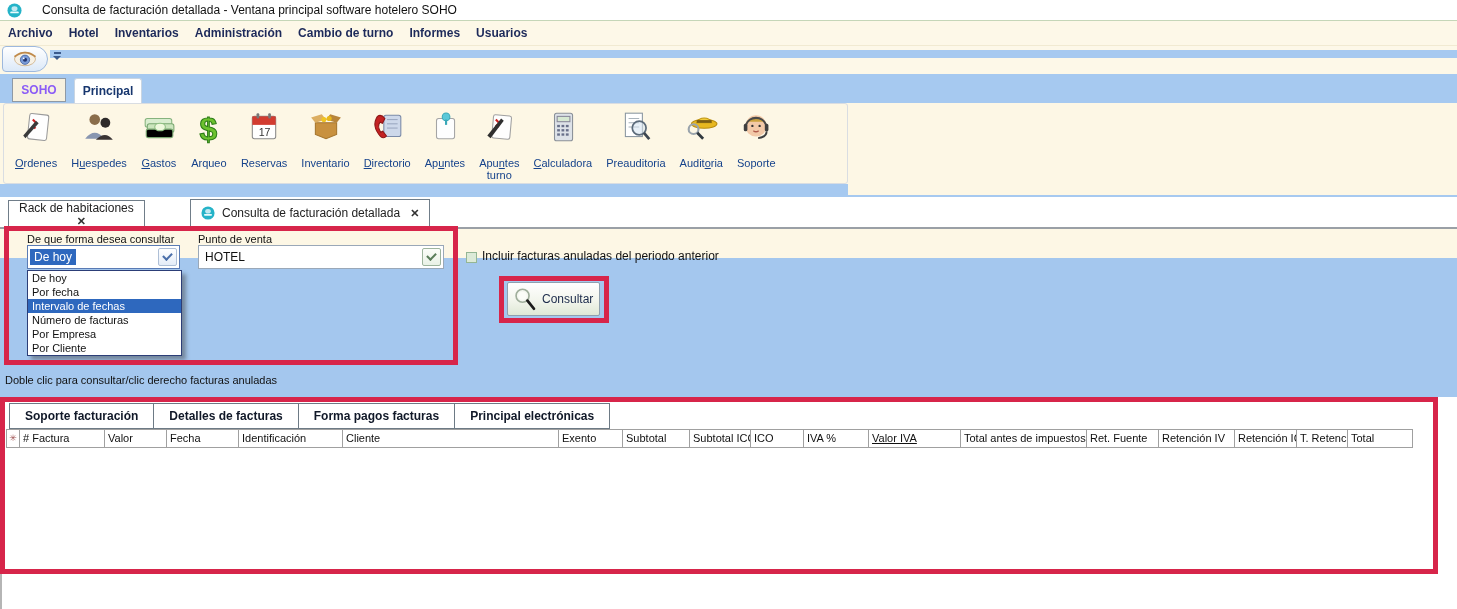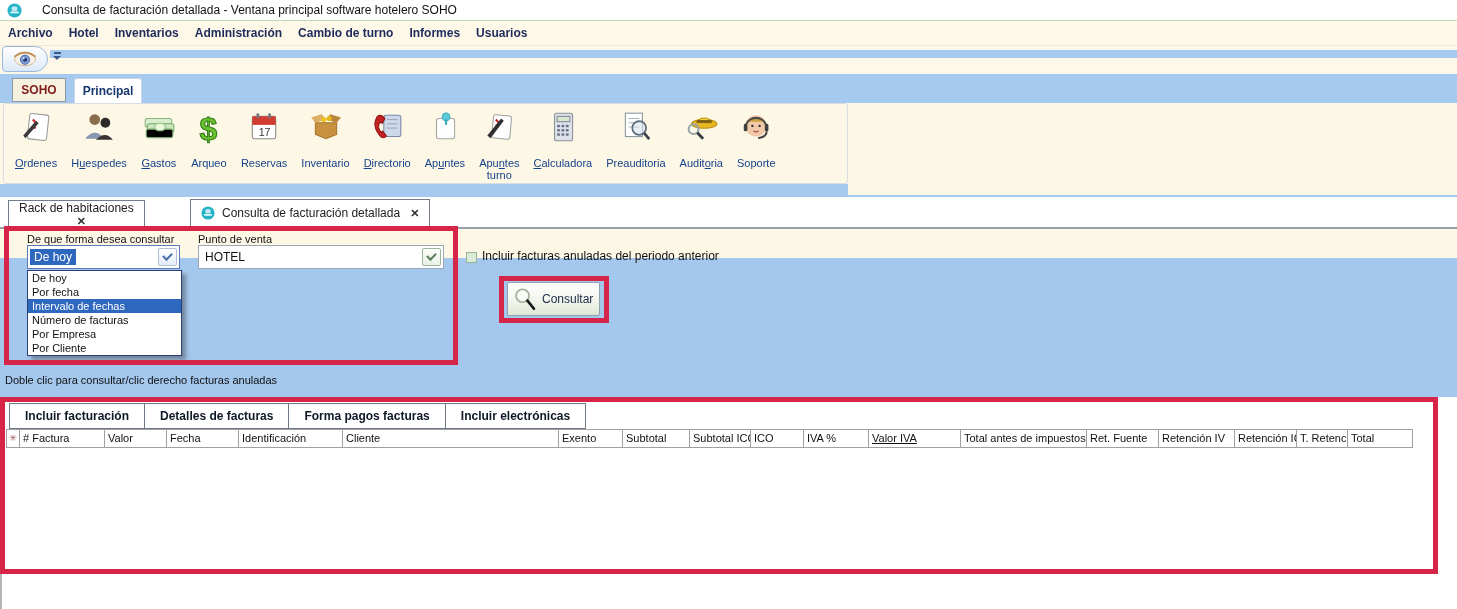--- a/index.html
+++ b/index.html
@@ -27,21 +27,21 @@
   #qat-eye svg { width:24px; height:18px; }
   #qat-more { position:absolute; left:52px; top:6px; width:10px; height:12px; }
   #qat-more .bar { width:7px; height:2px; background:#3a5a8c; margin:0 auto; }
   #qat-more .tri { width:0; height:0; border-left:4px solid transparent; border-right:4px solid transparent;
     border-top:4px solid #3a5a8c; margin:2px auto 0; }
 
   
   #ribbon-tabs { position:absolute; left:0; top:74px; width:1457px; height:29px; background:#a6c9f0; }
   #tab-soho { position:absolute; left:12px; top:4px; width:54px; height:24px; background:#f7f1df;
     border:1px solid #8e99a5; display:flex; align-items:center; justify-content:center;
-    font-size:12px; font-weight:bold; color:#7f1d1d; }
+    font-size:12px; font-weight:bold; color:#8b5cf6; }
   #tab-principal { position:absolute; left:74px; top:4px; width:68px; height:25px; background:#ffffff;
     border:1px solid #c9d5e2; border-bottom:none; border-radius:3px 3px 0 0;
     display:flex; align-items:center; justify-content:center; font-size:12px; font-weight:bold; color:#17366e; }
 
   
   #ribbon-body { position:absolute; left:0; top:103px; width:1457px; height:94px; background:#fdf7e5; }
   #ribbon-group { position:absolute; left:3px; top:0; width:845px; height:81px; background:#fdf7e5;
     border:1px solid #d9dde2; border-radius:3px; display:flex; align-items:flex-start; padding:2px 4px 0; }
   #ribbon-under { position:absolute; left:0; top:81px; width:848px; height:11px; background:#a6c9f0; }
   #ribbon-line { position:absolute; left:0; top:92px; width:1457px; height:2px; background:#a6c9f0; }
@@ -382,24 +382,24 @@
         <line x1="19" y1="18" x2="27" y2="28" stroke="#1b1b1b" stroke-width="3.4" stroke-linecap="round"></line>
       </svg>
       <span class="blb">Consultar</span>
     </div>
 
     <span id="hint">Doble clic para consultar/clic derecho facturas anuladas</span>
   </div>
 
   <div id="results">
     <div id="res-tabs">
-        <div class="res-tab active">Incluir facturación</div>
+        <div class="res-tab active">Soporte facturación</div>
         <div class="res-tab">Detalles de facturas</div>
         <div class="res-tab">Forma pagos facturas</div>
-        <div class="res-tab">Incluir electrónicas</div>
+        <div class="res-tab">Principal electrónicas</div>
       </div>
     <div id="grid-header">
         <div class="gcol first" style="width: 14px;">✳</div>
         <div class="gcol" style="width: 85px;"># Factura</div>
         <div class="gcol" style="width: 62px;">Valor</div>
         <div class="gcol" style="width: 72px;">Fecha</div>
         <div class="gcol" style="width: 104px;">Identificación</div>
         <div class="gcol" style="width: 216px;">Cliente</div>
         <div class="gcol" style="width: 64px;">Exento</div>
         <div class="gcol" style="width: 67px;">Subtotal</div>

